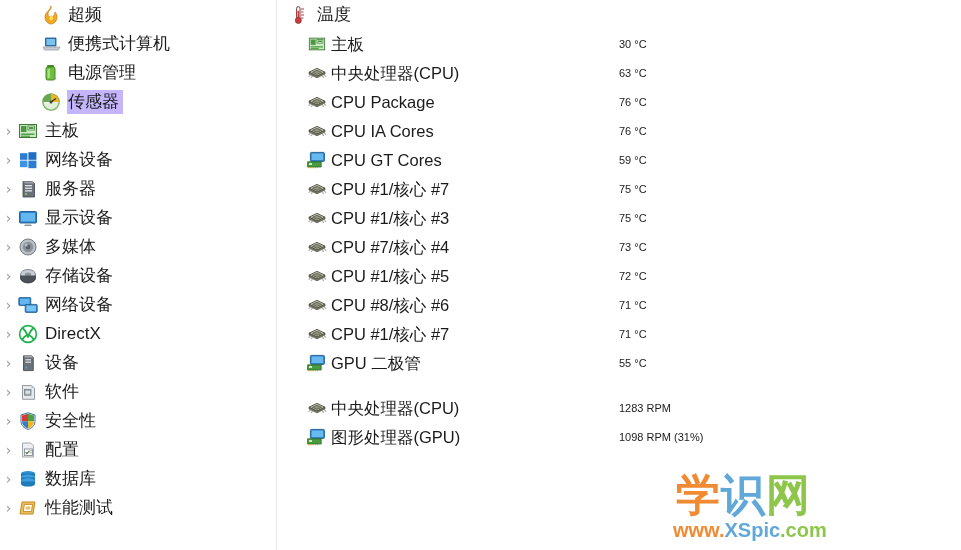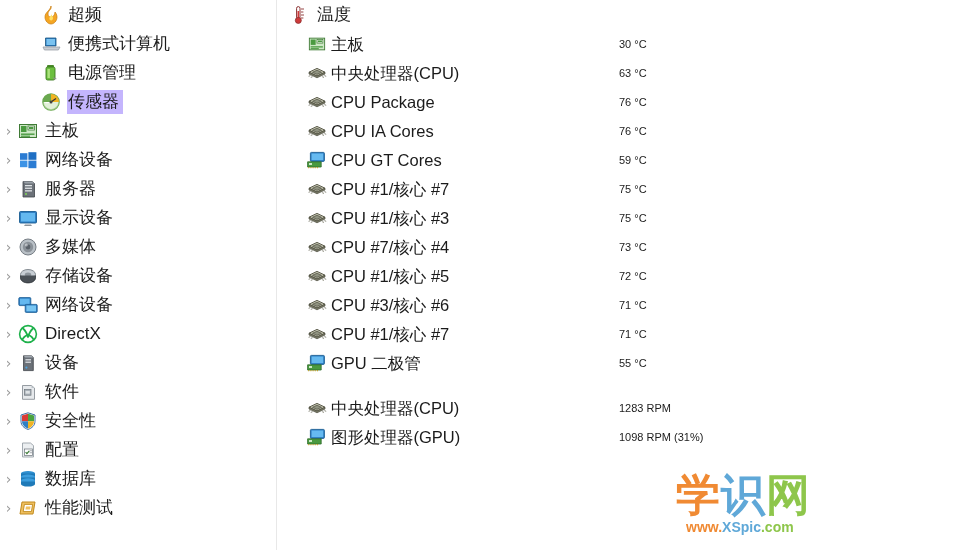--- a/index.html
+++ b/index.html
@@ -144,22 +144,22 @@
     font-weight: bold;
     letter-spacing: 1px;
     font-family: "DejaVu Sans", "Liberation Sans", sans-serif;
     line-height: 46px;
   }
   #wm-cn .c1 { color: #f08a33; }
   #wm-cn .c2 { color: #5fa8d8; }
   #wm-cn .c3 { color: #8ec64b; }
   #wm-url {
     position: absolute;
-    left: 16px; top: 49px;
-    font-size: 14px;
+    left: 3px; top: 49px;
+    font-size: 20px;
     font-weight: bold;
     font-family: "Liberation Sans", sans-serif;
     white-space: nowrap;
   }
   #wm-url .u1 { color: #f08a33; }
   #wm-url .u2 { color: #5fa8d8; }
   #wm-url .u3 { color: #8ec64b; }
 </style>
 </head>
 <body>
@@ -518,21 +518,21 @@
         </div>
         <div class="sensor-row">
           <span class="sicon">
             <svg class="ic" viewBox="0 0 22 16">
               <path d="M11 3.4l8 3.8-8 3.8-8-3.8z" fill="#cfd0bb" stroke="#5a5a4a" stroke-width="1"></path>
               <path d="M11 5.2l4.6 2.1-4.6 2.1-4.6-2.1z" fill="#8f9280" stroke="#4a4a3c" stroke-width=".7"></path>
               <path d="M3 7.2v1.8l8 3.8 8-3.8V7.2l-8 3.8z" fill="#7a7c68" stroke="#4a4a3c" stroke-width=".7"></path>
               <path d="M4.4 10.6l-1.8.7M6.6 11.7l-1.8.7M16.2 11.7l1.8.7M18.4 10.6l1.8.7" stroke="#6a6a58" stroke-width=".8"></path>
             </svg>
           </span>
-          <span class="sname">CPU #3/核心 #6</span>
+          <span class="sname">CPU #8/核心 #6</span>
           <span class="sval">71 °C</span>
         </div>
         <div class="sensor-row">
           <span class="sicon">
             <svg class="ic" viewBox="0 0 22 16">
               <path d="M11 3.4l8 3.8-8 3.8-8-3.8z" fill="#cfd0bb" stroke="#5a5a4a" stroke-width="1"></path>
               <path d="M11 5.2l4.6 2.1-4.6 2.1-4.6-2.1z" fill="#8f9280" stroke="#4a4a3c" stroke-width=".7"></path>
               <path d="M3 7.2v1.8l8 3.8 8-3.8V7.2l-8 3.8z" fill="#7a7c68" stroke="#4a4a3c" stroke-width=".7"></path>
               <path d="M4.4 10.6l-1.8.7M6.6 11.7l-1.8.7M16.2 11.7l1.8.7M18.4 10.6l1.8.7" stroke="#6a6a58" stroke-width=".8"></path>
             </svg>

